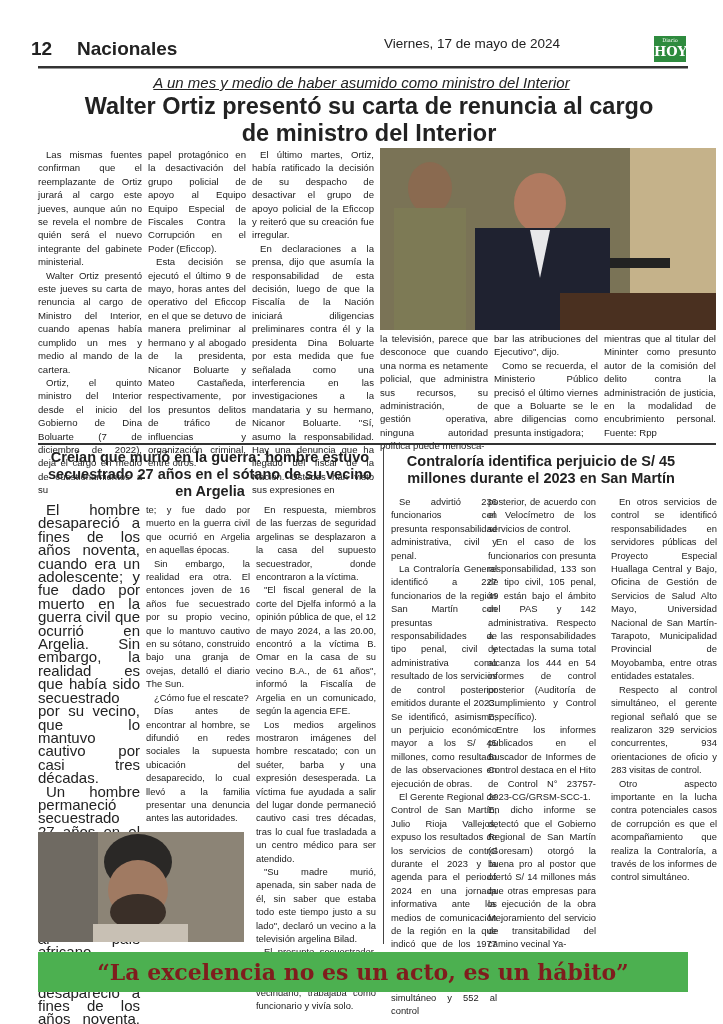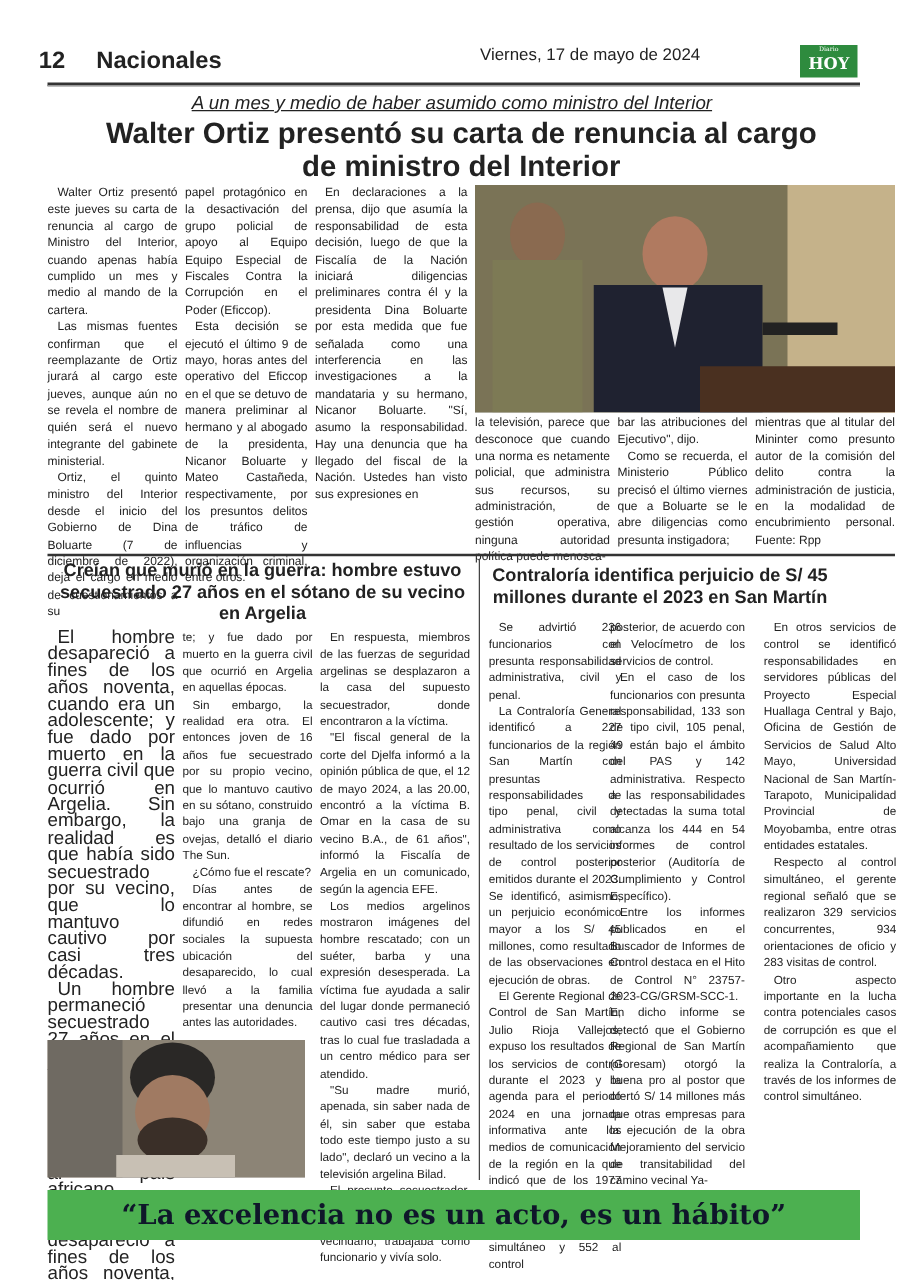--- a/index.html
+++ b/index.html
@@ -1,61 +1,62 @@
 <!DOCTYPE html>
 <html><head>
 <meta charset="utf-8">
 <style>
   * { margin:0; padding:0; box-sizing:border-box; }
   body { width:723px; height:1024px; background:#fff; font-family:"Liberation Sans", sans-serif; color:#222; position:relative; overflow:hidden; }
   .header { position:absolute; top:36px; left:21px; right:35px; height:28px; }
   .page-num { position:absolute; left:10px; top:2px; font-size:19px; font-weight:bold; }
   .section { position:absolute; left:56px; top:2px; font-size:19px; font-weight:bold; }
   .date { position:absolute; left:363px; top:0px; font-size:13.5px; }
-  .logo { position:absolute; right:2px; top:0px; width:46px; height:26px; background:#2e8b3e; color:#fff; text-align:center; font-family:"DejaVu Serif", serif;margin-left:44px; }
+  .logo { position:absolute; right:2px; top:0px; width:32px; height:26px; background:#2e8b3e; color:#fff; text-align:center; font-family:"DejaVu Serif", serif;margin-left:44px; }
   .logo .small { font-size:5px; display:block; line-height:7px; padding-top:1px; }
   .logo .big { font-size:13px; font-weight:bold; display:block; line-height:15px; }
   .rule { position:absolute; left:38px; right:35px; top:66px; height:3px; background:#333; border-bottom:1px solid #999; }
   .kicker { position:absolute; top:74px; left:0; right:0; text-align:center; font-size:15px; font-style:italic; text-decoration:underline; }
   .headline { position:absolute; top:93px; left:70px; right:55px; text-align:center; font-size:23.5px; font-weight:bold; line-height:27px; }
   .col { position:absolute; font-size:9.6px; line-height:13.4px; text-align:justify; }
   .col p { text-indent:8px; }
   .photo { position:absolute; overflow:hidden; }
   .vline { position:absolute; width:1px; background:#444; }
   .hline { position:absolute; height:2px; background:#333; }
   .h2 { position:absolute; text-align:center; font-weight:bold; font-size:14.5px; line-height:17px; }
-  .footer { position:absolute; left:38px; top:952px; width:650px; height:40px; background:#4cb050; color:#0f172a; text-align:center; font-family:"DejaVu Serif", serif; font-weight:bold; font-size:22px; line-height:40px; }
+  .footer { position:absolute; left:38px; top:952px; width:650px; height:40px; background:#4cb050; color:#7f1d1d; text-align:center; font-family:"DejaVu Serif", serif; font-weight:bold; font-size:22px; line-height:40px; }
 </style>
 </head>
 <body>
 
 <div class="header">
   <span class="page-num">12</span>
   <span class="section">Nacionales</span>
   <span class="date">Viernes, 17 de mayo de 2024</span>
   <div class="logo">
     <span class="small">Diario</span>
     <span class="big">HOY</span>
   </div>
 </div>
 <div class="rule"></div>
 
 <div class="kicker">A un mes y medio de haber asumido como ministro del Interior</div>
 <div class="headline">Walter Ortiz presentó su carta de renuncia al cargo de ministro del Interior</div>
 
 <div class="col" style="left:38px; top:148px; width:104px;">
+  <p>Las mismas fuentes confirman que el reemplazante de Ortiz jurará al cargo este jueves, aunque aún no se revela el nombre de quién será el nuevo integrante del gabinete ministerial.</p>
   <p>Walter Ortiz presentó este jueves su carta de renuncia al cargo de Ministro del Interior, cuando apenas había cumplido un mes y medio al mando de la cartera.</p>
-  <p>Las mismas fuentes confirman que el reemplazante de Ortiz jurará al cargo este jueves, aunque aún no se revela el nombre de quién será el nuevo integrante del gabinete ministerial.</p>
   <p>Ortiz, el quinto ministro del Interior desde el inicio del Gobierno de Dina Boluarte (7 de diciembre de 2022), deja el cargo en medio de cuestionamientos a su</p>
 </div>
 <div class="col" style="left:148px; top:148px; width:98px;">
   <p style="text-indent:0">papel protagónico en la desactivación del grupo policial de apoyo al Equipo Equipo Especial de Fiscales Contra la Corrupción en el Poder (Eficcop).</p>
   <p>Esta decisión se ejecutó el último 9 de mayo, horas antes del operativo del Eficcop en el que se detuvo de manera preliminar al hermano y al abogado de la presidenta, Nicanor Boluarte y Mateo Castañeda, respectivamente, por los presuntos delitos de tráfico de influencias y organización criminal, entre otros.</p>
 </div>
 <div class="col" style="left:252px; top:148px; width:122px;">
+  <p>El último martes, Ortiz, había ratificado la decisión de su despacho de desactivar el grupo de apoyo policial de la Eficcop y reiteró que su creación fue irregular.</p>
   <p>En declaraciones a la prensa, dijo que asumía la responsabilidad de esta decisión, luego de que la Fiscalía de la Nación iniciará diligencias preliminares contra él y la presidenta Dina Boluarte por esta medida que fue señalada como una interferencia en las investigaciones a la mandataria y su hermano, Nicanor Boluarte. "Sí, asumo la responsabilidad. Hay una denuncia que ha llegado del fiscal de la Nación. Ustedes han visto sus expresiones en</p>
 </div>
 
 <div class="photo" style="left:380px; top:148px; width:336px; height:182px; background:linear-gradient(90deg,#6b6a52 0%,#8a8770 30%,#3c3a36 45%,#2b2d38 60%,#5a4a3a 80%,#b08a5a 100%);">
   <svg width="336" height="182" viewBox="0 0 336 182">
     <rect x="0" y="0" width="336" height="182" fill="#7a7356"></rect>
     <rect x="250" y="0" width="86" height="182" fill="#c5b28a"></rect>
     <ellipse cx="50" cy="40" rx="22" ry="26" fill="#8a6a50"></ellipse>
     <rect x="14" y="60" width="72" height="122" fill="#7d7a55"></rect>
     <ellipse cx="160" cy="55" rx="26" ry="30" fill="#b07a60"></ellipse>
@@ -104,21 +105,21 @@
 <div class="col" style="left:256px; top:503px; width:120px; font-size:9.4px;">
   <p>En respuesta, miembros de las fuerzas de seguridad argelinas se desplazaron a la casa del supuesto secuestrador, donde encontraron a la víctima.</p>
   <p>"El fiscal general de la corte del Djelfa informó a la opinión pública de que, el 12 de mayo 2024, a las 20.00, encontró a la víctima B. Omar en la casa de su vecino B.A., de 61 años", informó la Fiscalía de Argelia en un comunicado, según la agencia EFE.</p>
   <p>Los medios argelinos mostraron imágenes del hombre rescatado; con un suéter, barba y una expresión desesperada. La víctima fue ayudada a salir del lugar donde permaneció cautivo casi tres décadas, tras lo cual fue trasladada a un centro médico para ser atendido.</p>
   <p>"Su madre murió, apenada, sin saber nada de él, sin saber que estaba todo este tiempo justo a su lado", declaró un vecino a la televisión argelina Bilad.</p>
   <p>El presunto secuestrador, que ya está detenido, era una persona conocida en el vecindario, trabajaba como funcionario y vivía solo.</p>
 </div>
 
 <div class="vline" style="left:383px; top:447px; height:497px;"></div>
 
-<div class="h2" style="left:378px; top:453px; width:300px;">Contraloría identifica perjuicio de S/ 45 millones durante el 2023 en San Martín</div>
+<div class="h2" style="left:391px; top:453px; width:300px;">Contraloría identifica perjuicio de S/ 45 millones durante el 2023 en San Martín</div>
 <div class="col" style="left:391px; top:495px; width:106px; font-size:9.4px;">
   <p>Se advirtió 236 funcionarios con presunta responsabilidad administrativa, civil y penal.</p>
   <p>La Contraloría General identificó a 227 funcionarios de la región San Martín con presuntas responsabilidades de tipo penal, civil y administrativa como resultado de los servicios de control posterior emitidos durante el 2023. Se identificó, asimismo, un perjuicio económico mayor a los S/ 45 millones, como resultado de las observaciones en ejecución de obras.</p>
   <p>El Gerente Regional de Control de San Martín, Julio Rioja Vallejos, expuso los resultados de los servicios de control durante el 2023 y la agenda para el periodo 2024 en una jornada informativa ante los medios de comunicación de la región en la que indicó que de los 1977 informes realizados un total de 1423 corresponden al control simultáneo y 552 al control</p>
 </div>
 <div class="col" style="left:488px; top:495px; width:108px; font-size:9.4px;">
   <p style="text-indent:0">posterior, de acuerdo con el Velocímetro de los servicios de control.</p>
   <p>En el caso de los funcionarios con presunta responsabilidad, 133 son de tipo civil, 105 penal, 49 están bajo el ámbito del PAS y 142 administrativa. Respecto a las responsabilidades detectadas la suma total alcanza los 444 en 54 informes de control posterior (Auditoría de Cumplimiento y Control Específico).</p>
   <p>Entre los informes publicados en el Buscador de Informes de Control destaca en el Hito de Control N° 23757-2023-CG/GRSM-SCC-1. En dicho informe se detectó que el Gobierno Regional de San Martín (Goresam) otorgó la buena pro al postor que ofertó S/ 14 millones más que otras empresas para la ejecución de la obra Mejoramiento del servicio de transitabilidad del camino vecinal Ya-</p>
 </div>

